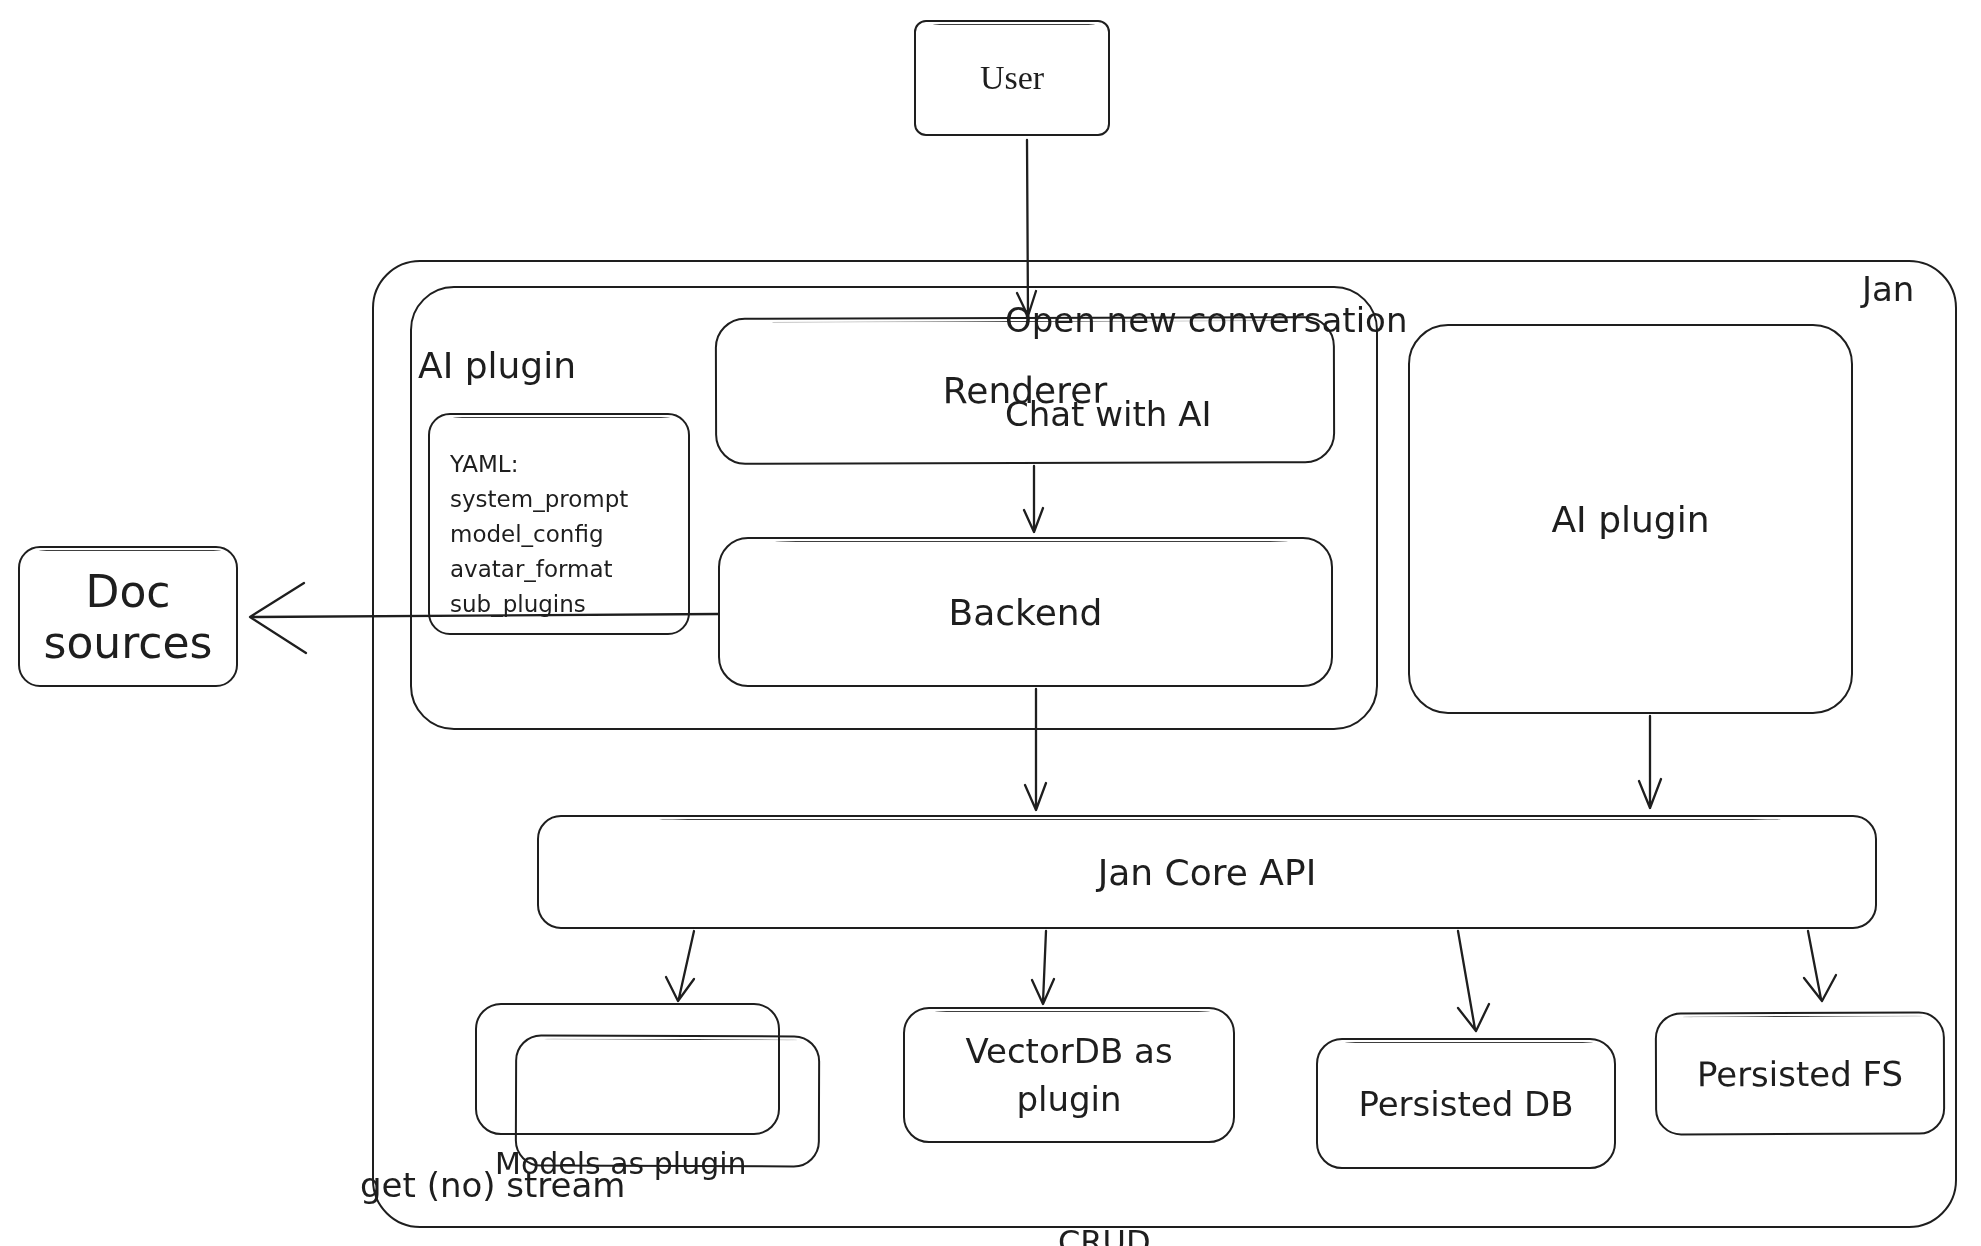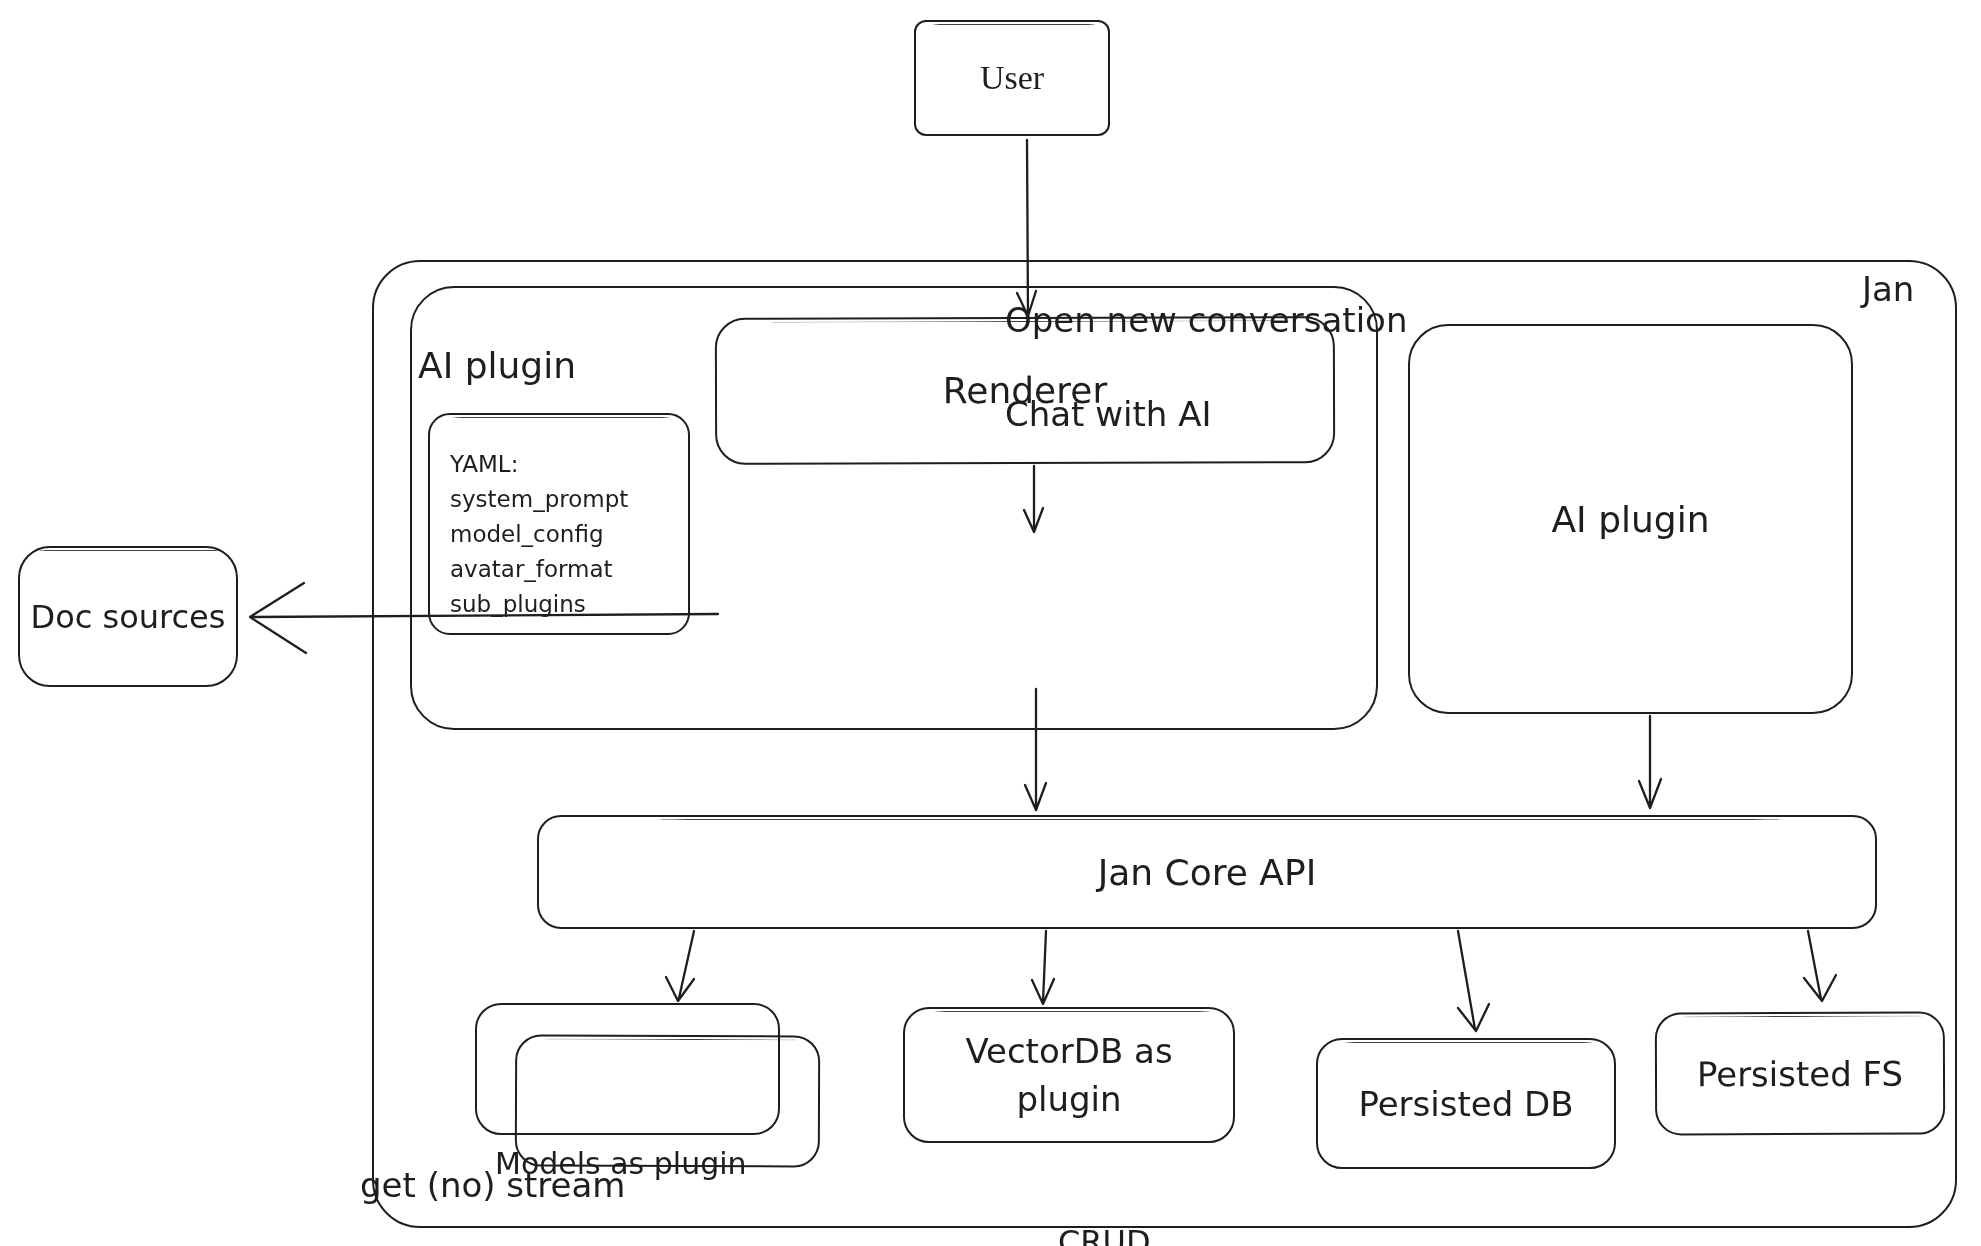--- a/index.html
+++ b/index.html
@@ -42,21 +42,21 @@
   
   #user-box      {left:914px;top:20px;width:196px;height:116px;border-radius:12px;font-size:34px;font-family:Liberation Serif, serif;}
   #jan-box       {left:372px;top:260px;width:1585px;height:968px;border-radius:48px;}
   #jan-label     {left:1862px;top:268px;font-size:34px;}
   #ai-plugin-container{left:410px;top:286px;width:968px;height:444px;border-radius:44px;}
   #ai-plugin-container-label{left:418px;top:300px;font-size:36px;}
   #renderer-box  {left:715px;top:317px;width:620px;height:147px;border-radius:30px;font-size:36px;transform:rotate(-0.15deg);}
   #backend-box   {left:718px;top:537px;width:615px;height:150px;border-radius:30px;font-size:36px;}
   #yaml-box      {left:428px;top:413px;width:262px;height:222px;border-radius:22px;}
   .yaml-lines{position:absolute;left:20px;top:32px;text-align:left;font-size:23px;line-height:35px;}
-  #doc-sources-box{left:18px;top:546px;width:220px;height:141px;border-radius:32px;font-size:32px;}
+  #doc-sources-box{left:18px;top:546px;width:220px;height:141px;border-radius:22px;font-size:44px;}
   #ai-plugin-right-box{left:1408px;top:324px;width:445px;height:390px;border-radius:40px;font-size:36px;}
   #jan-core-api-box{left:537px;top:815px;width:1340px;height:114px;border-radius:24px;font-size:36px;text-align:right;}
   #models-back-box {left:475px;top:1003px;width:305px;height:132px;border-radius:26px;}
   #models-front-box{left:515px;top:1035px;width:305px;height:132px;border-radius:26px;transform:rotate(0.2deg);}
   #models-label  {left:495px;top:1050px;width:330px;font-size:30px;line-height:51px;text-align:left;white-space:normal;}
   #vectordb-box  {left:903px;top:1007px;width:332px;height:136px;border-radius:26px;}
   #vectordb-box span{display:inline-block;width:230px;font-size:34px;line-height:48px;white-space:normal;}
   #persisted-db-box{left:1316px;top:1018px;width:300px;height:131px;border-radius:26px;font-size:34px;margin-top:20px;}
   #persisted-fs-box{left:1655px;top:1012px;width:290px;height:123px;border-radius:26px;font-size:34px;transform:rotate(-0.2deg);}
 
@@ -75,20 +75,23 @@
 
   <div class="box" id="ai-plugin-container"></div>
   <div class="lbl" id="ai-plugin-container-label">AI plugin</div>
 
   <div class="box dbl" id="user-box">
     <span>User</span>
   </div>
 
   <div class="box dbl" id="renderer-box">
     <span>Renderer</span>
+  </div>
+  <div class="box dbl" id="backend-box">
+    <span>Backend</span>
   </div>
 
   <div class="box dbl" id="yaml-box">
     <div class="yaml-lines">
       <div>YAML:</div>
       <div>system_prompt</div>
       <div>model_config</div>
       <div>avatar_format</div>
       <div>sub_plugins</div>
     </div>

